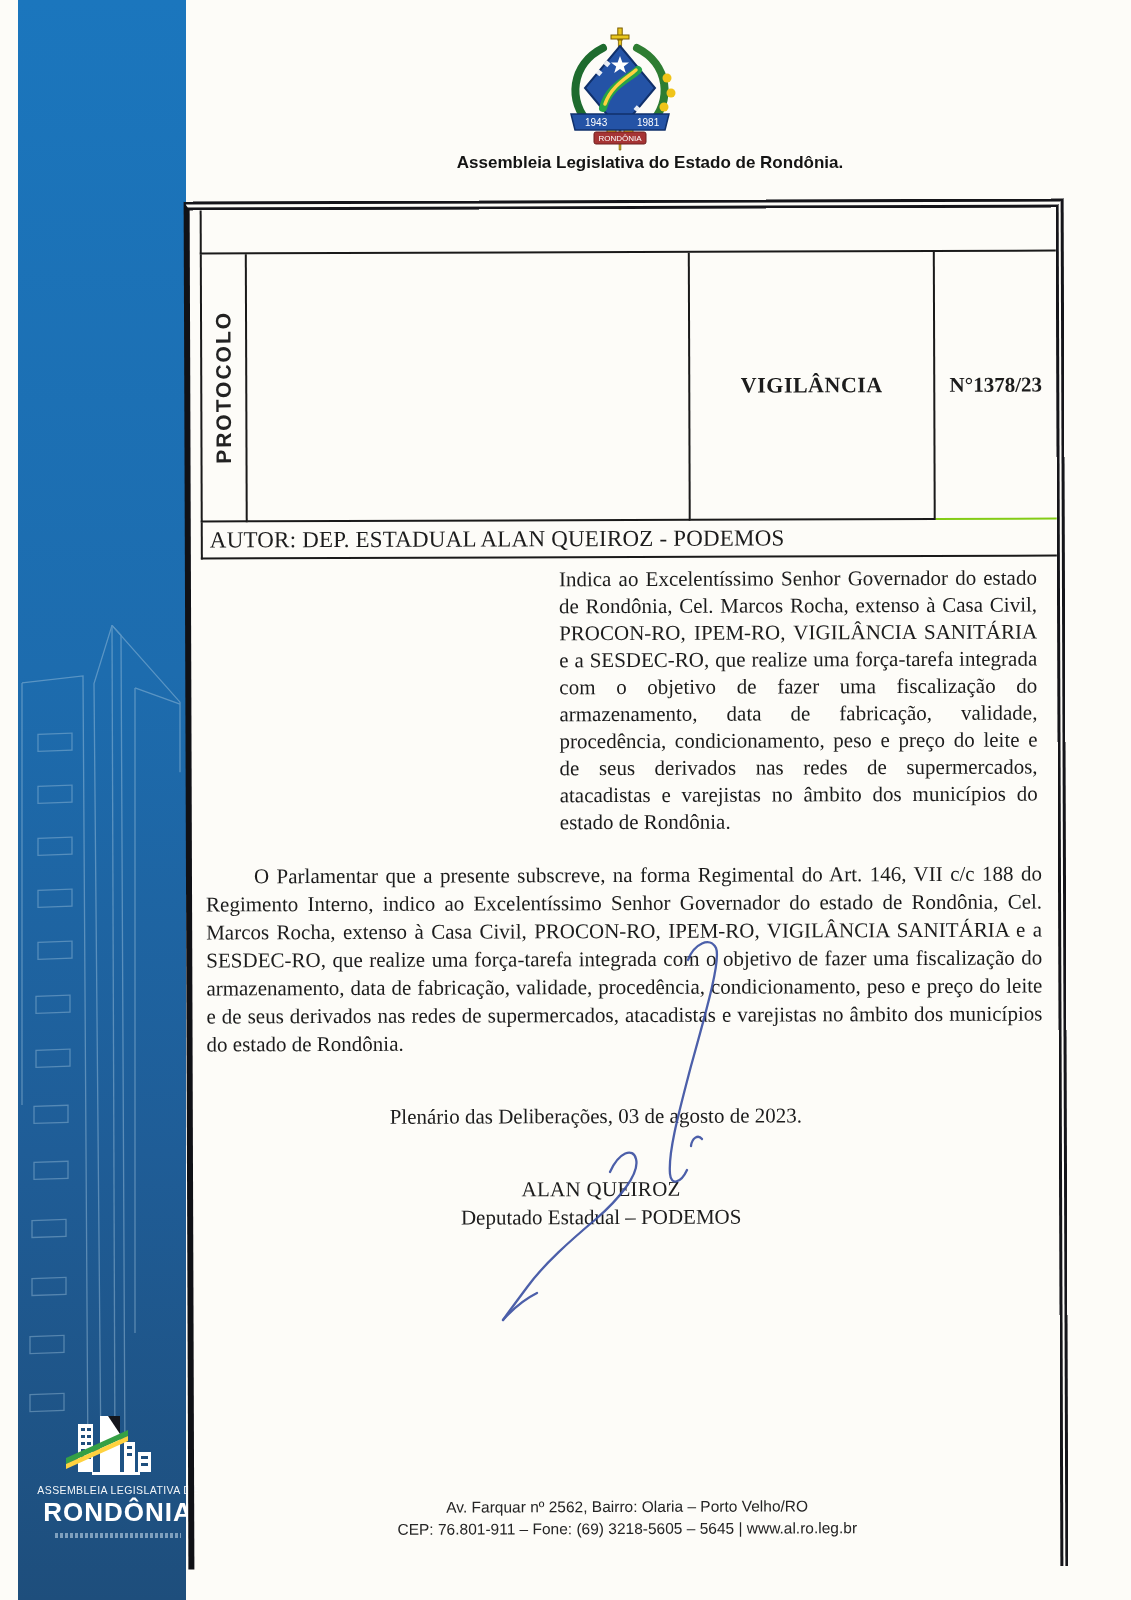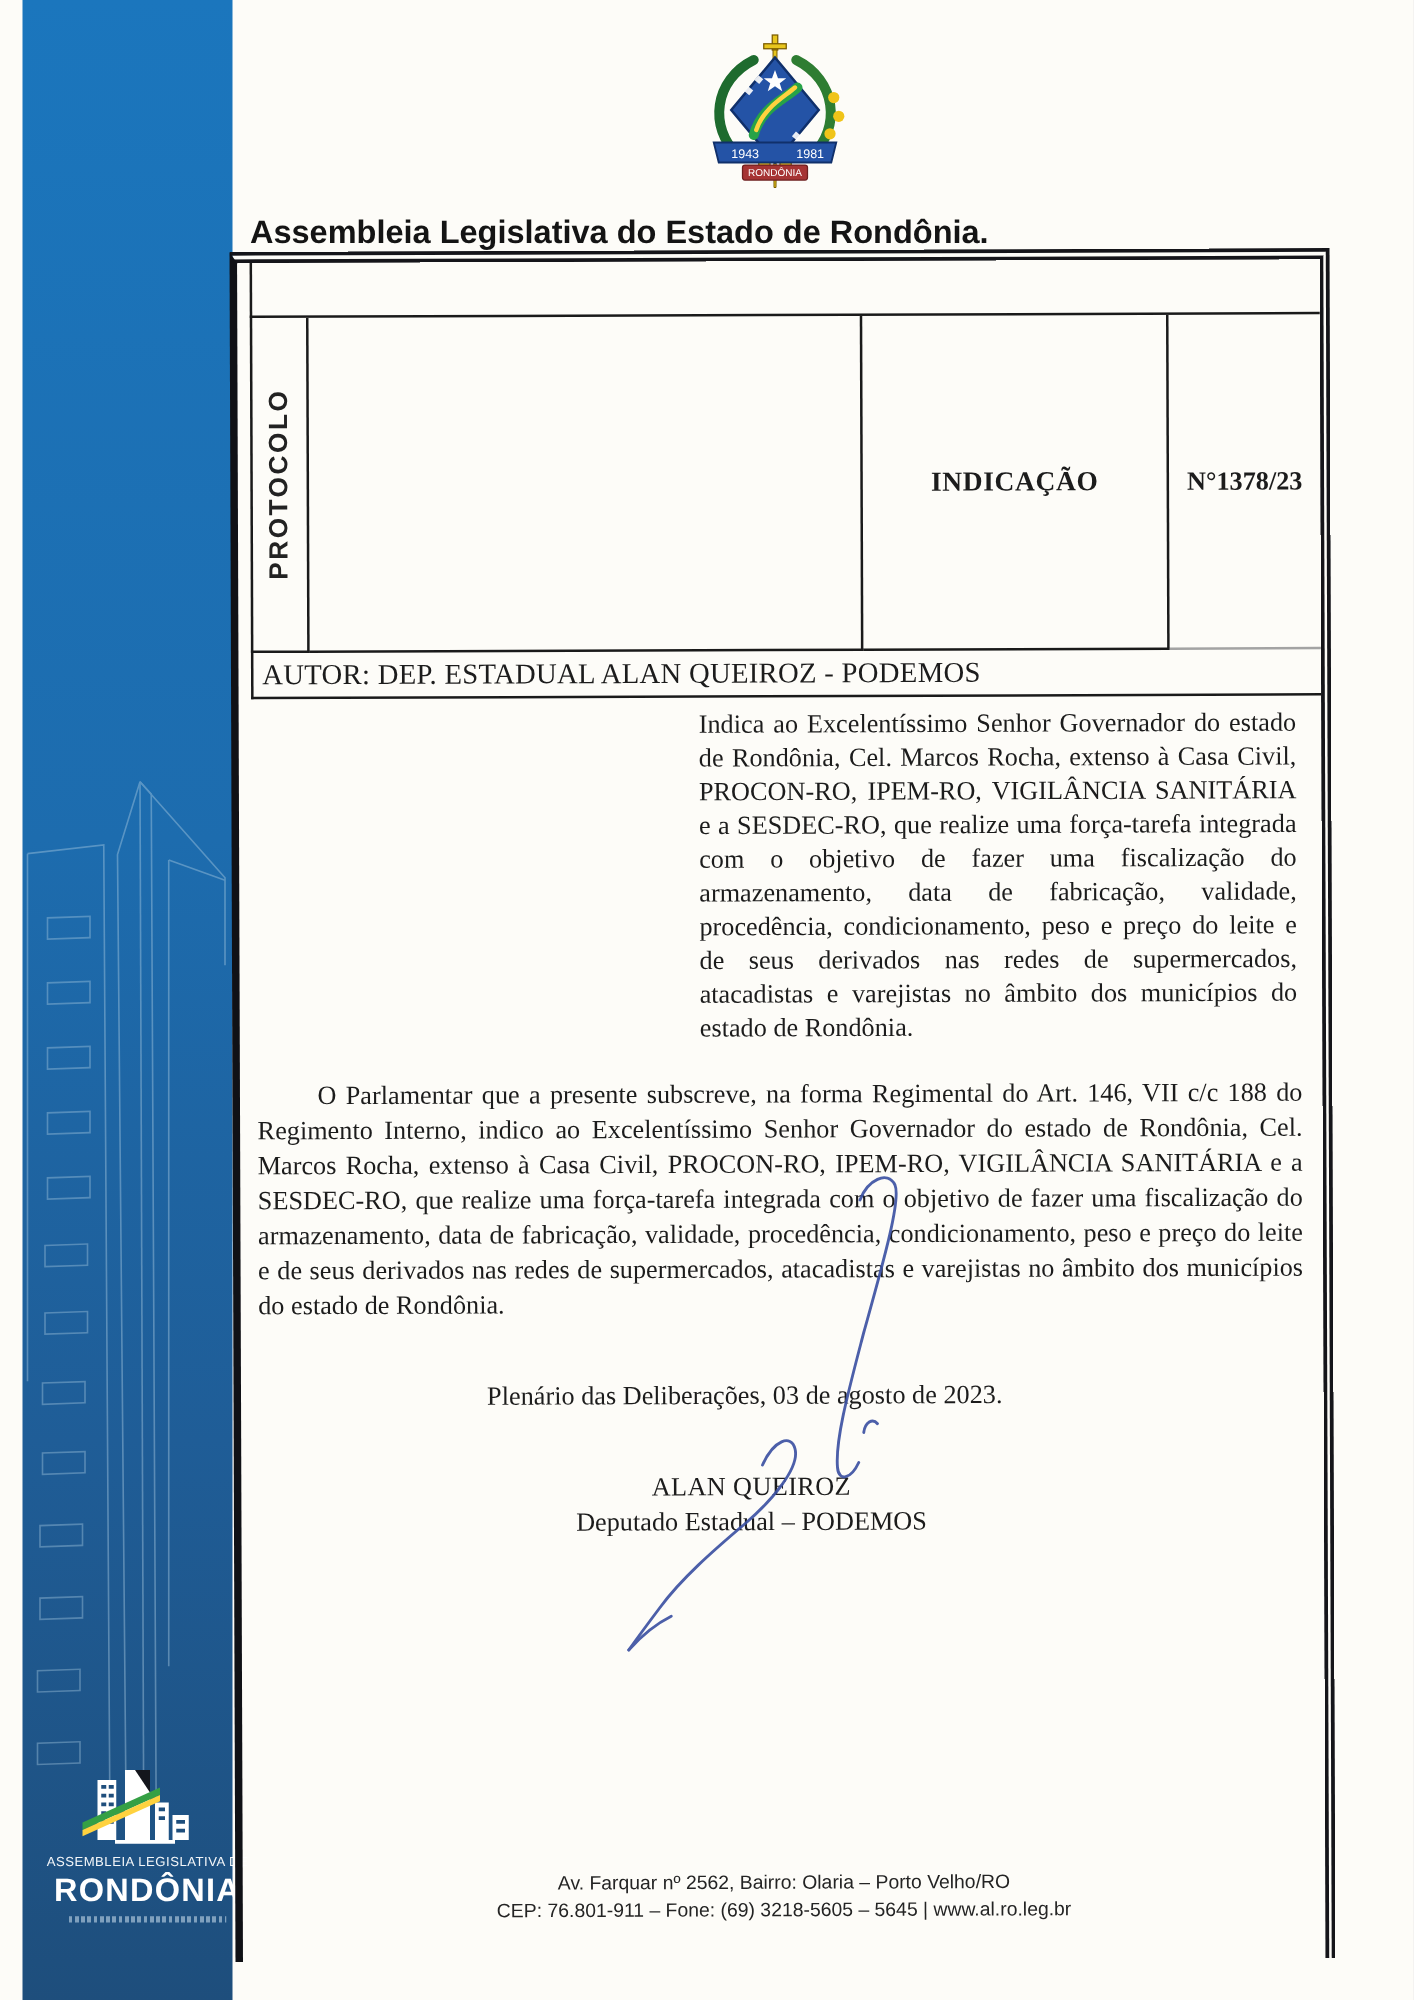--- a/index.html
+++ b/index.html
@@ -19,22 +19,22 @@
   .logo-block svg { display:block; margin:0 auto 6px auto; }
   .logo-line1 { font-family:"Liberation Sans", sans-serif; font-size:10.5px; letter-spacing:.4px; opacity:.95; }
   .logo-line2 { font-family:"Liberation Sans", sans-serif; font-size:26px; font-weight:bold; letter-spacing:1px; margin-top:1px; }
   .logo-tagline {
     margin:5px auto 0 auto; width:126px; height:5px; opacity:.55;
     background:repeating-linear-gradient(90deg,#cfe2f0 0 3px, transparent 3px 5px);
   }
 
   
   .org-title {
-    position:absolute; top:170px; left:200px; width:900px; 
-    font-family:"Liberation Sans", sans-serif; font-weight:bold; font-size:26px; color:#141414;
+    position:absolute; top:153px; left:200px; width:900px; text-align:center;
+    font-family:"Liberation Sans", sans-serif; font-weight:bold; font-size:17px; color:#141414;
   }
   .emblem { position:absolute; left:545px; top:26px; }
 
   
   .doc-frame {
     position:absolute; left:186px; top:200px; width:880px; height:1368px;
     border-top:9px double #15151a; border-right:8px double #15151a;
     border-left:6px solid #101116; box-sizing:border-box;
     transform:rotate(-0.2deg);
   }
@@ -51,21 +51,21 @@
   .t-protocol{ border-left:2px solid #1a1a1a; border-right:2px solid #1a1a1a; border-bottom:2px solid #1a1a1a;
                display:flex; align-items:center; justify-content:center; }
   .t-protocol span {
     transform:rotate(-90deg); white-space:nowrap;
     font-family:"Liberation Sans", sans-serif; font-weight:bold; font-size:21px; letter-spacing:2px; color:#222;
   }
   .t-empty   { border-right:2px solid #1a1a1a; border-bottom:2px solid #1a1a1a; }
   .t-type    { border-right:2px solid #1a1a1a; border-bottom:2px solid #1a1a1a;
                display:flex; align-items:center; justify-content:center;
                font-weight:bold; font-size:22px; letter-spacing:.5px; }
-  .t-number  { border-bottom:2px solid #a3a3a3;
+  .t-number  { border-bottom:2px solid #84cc16;
                display:flex; align-items:center; justify-content:center;
                font-weight:bold; font-size:21px; }
   .t-author  { grid-column:1/5; border-left:2px solid #1a1a1a; border-bottom:2px solid #1a1a1a;
                display:flex; align-items:center; padding-left:7px;
                font-size:23px; letter-spacing:.2px; }
 
   
   .summary {
     position:absolute; top:357px; left:368px; right:20px;
     font-size:21px; line-height:27px; text-align:justify; text-justify:inter-word;
@@ -197,21 +197,21 @@
   <div class="org-title">Assembleia Legislativa do Estado de Rondônia.</div>
 
   <div class="doc-frame">
 
     <div class="doc-table">
       <div class="t-band"></div>
       <div class="t-protocol">
         <span>PROTOCOLO</span>
       </div>
       <div class="t-empty"></div>
-      <div class="t-type">INDICAÇÃO</div>
+      <div class="t-type">VIGILÂNCIA</div>
       <div class="t-number">N°1378/23</div>
       <div class="t-author">AUTOR: DEP. ESTADUAL ALAN QUEIROZ - PODEMOS</div>
     </div>
 
     <div class="summary">Indica ao Excelentíssimo Senhor Governador do estado de Rondônia, Cel. Marcos Rocha, extenso à Casa Civil, PROCON-RO, IPEM-RO, VIGILÂNCIA SANITÁRIA e a SESDEC-RO, que realize uma força-tarefa integrada com o objetivo de fazer uma fiscalização do armazenamento, data de fabricação, validade, procedência, condicionamento, peso e preço do leite e de seus derivados nas redes de supermercados, atacadistas e varejistas no âmbito dos municípios do estado de Rondônia.</div>
 
     <div class="body-par">O Parlamentar que a presente subscreve, na forma Regimental do Art. 146, VII c/c 188 do Regimento Interno, indico ao Excelentíssimo Senhor Governador do estado de Rondônia, Cel. Marcos Rocha, extenso à Casa Civil, PROCON-RO, IPEM-RO, VIGILÂNCIA SANITÁRIA e a SESDEC-RO, que realize uma força-tarefa integrada com o objetivo de fazer uma fiscalização do armazenamento, data de fabricação, validade, procedência, condicionamento, peso e preço do leite e de seus derivados nas redes de supermercados, atacadistas e varejistas no âmbito dos municípios do estado de Rondônia.</div>
 
     <div class="dateline">Plenário das Deliberações, 03 de agosto de 2023.</div>
 

